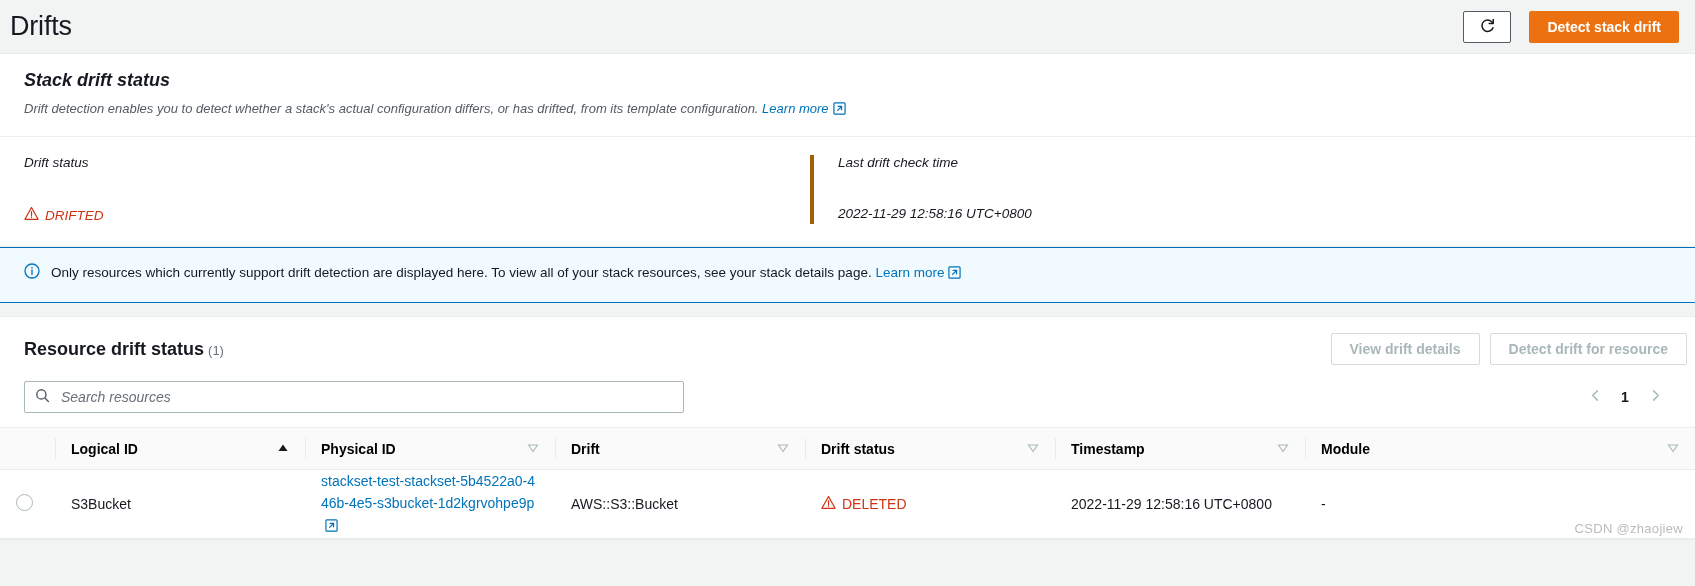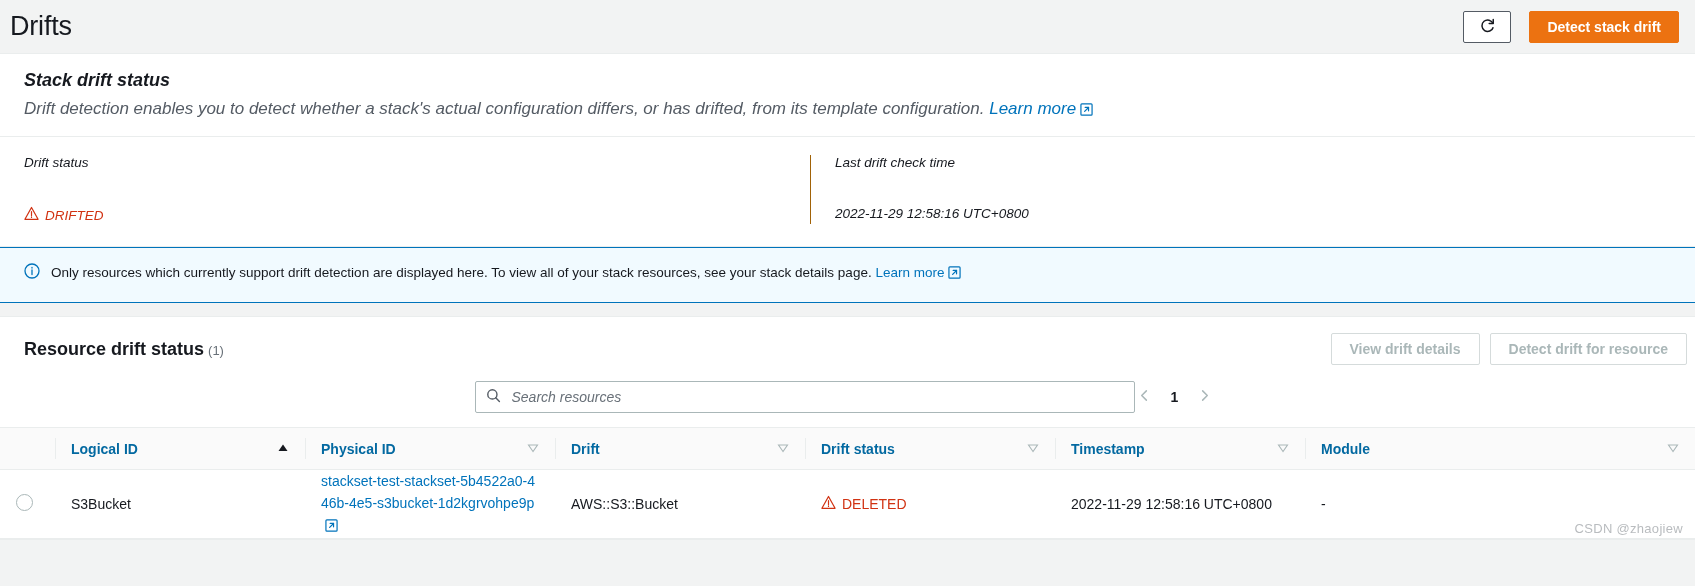--- a/index.html
+++ b/index.html
@@ -80,21 +80,21 @@
     padding-top: 16px;
     padding-bottom: 16px;
   }
   .panel-title {
     font-size: 18px;
     font-weight: bold;
     color: #16191f;
     margin: 0 0 9px 0;
   }
   .panel-desc {
-    font-size: 17px;
+    font-size: 13px;
     color: #545b64;
     line-height: 18px;
   }
   .link {
     color: #0073bb;
     text-decoration: none;
     cursor: pointer;
   }
   .ext-icon {
     display: inline-block;
@@ -110,21 +110,21 @@
   .status-row {
     display: flex;
     padding: 18px 0 22px 0;
   }
   .status-col {
     padding: 0 24px;
     box-sizing: border-box;
   }
   .status-col.first { width: 810px; }
   .status-col.second {
-    border-left: 1px solid #a16207;
+    border-left: 4px solid #a16207;
     padding-left: 24px;
   }
   .status-label {
     font-size: 13.5px;
     color: #16191f;
     margin-bottom: 7px;
   }
   .status-value {
     font-size: 13.5px;
     color: #16191f;
@@ -188,21 +188,21 @@
     border: 1px solid #d5dbdb;
     color: #aab7b8;
     padding: 0 18px;
     line-height: 30px;
     cursor: default;
   }
 
   .toolbar {
     display: flex;
     align-items: center;
-    justify-content: center;
+    justify-content: space-between;
     padding: 8px 24px 14px 24px;
   }
   .search-box {
     width: 660px;
     height: 32px;
     border: 1px solid #aab7b8;
     border-radius: 2px;
     background: #ffffff;
     display: flex;
     align-items: center;
@@ -255,21 +255,21 @@
     table-layout: fixed;
   }
   table.grid thead th {
     background: #fafafa;
     border-top: 1px solid #eaeded;
     border-bottom: 1px solid #eaeded;
     height: 42px;
     padding: 0 16px;
     font-size: 14px;
     font-weight: bold;
-    color: #0369a1;
+    color: #000000;
     text-align: left;
     box-sizing: border-box;
     position: relative;
   }
   table.grid thead th .th-inner {
     display: flex;
     align-items: center;
     justify-content: space-between;
     gap: 8px;
   }

